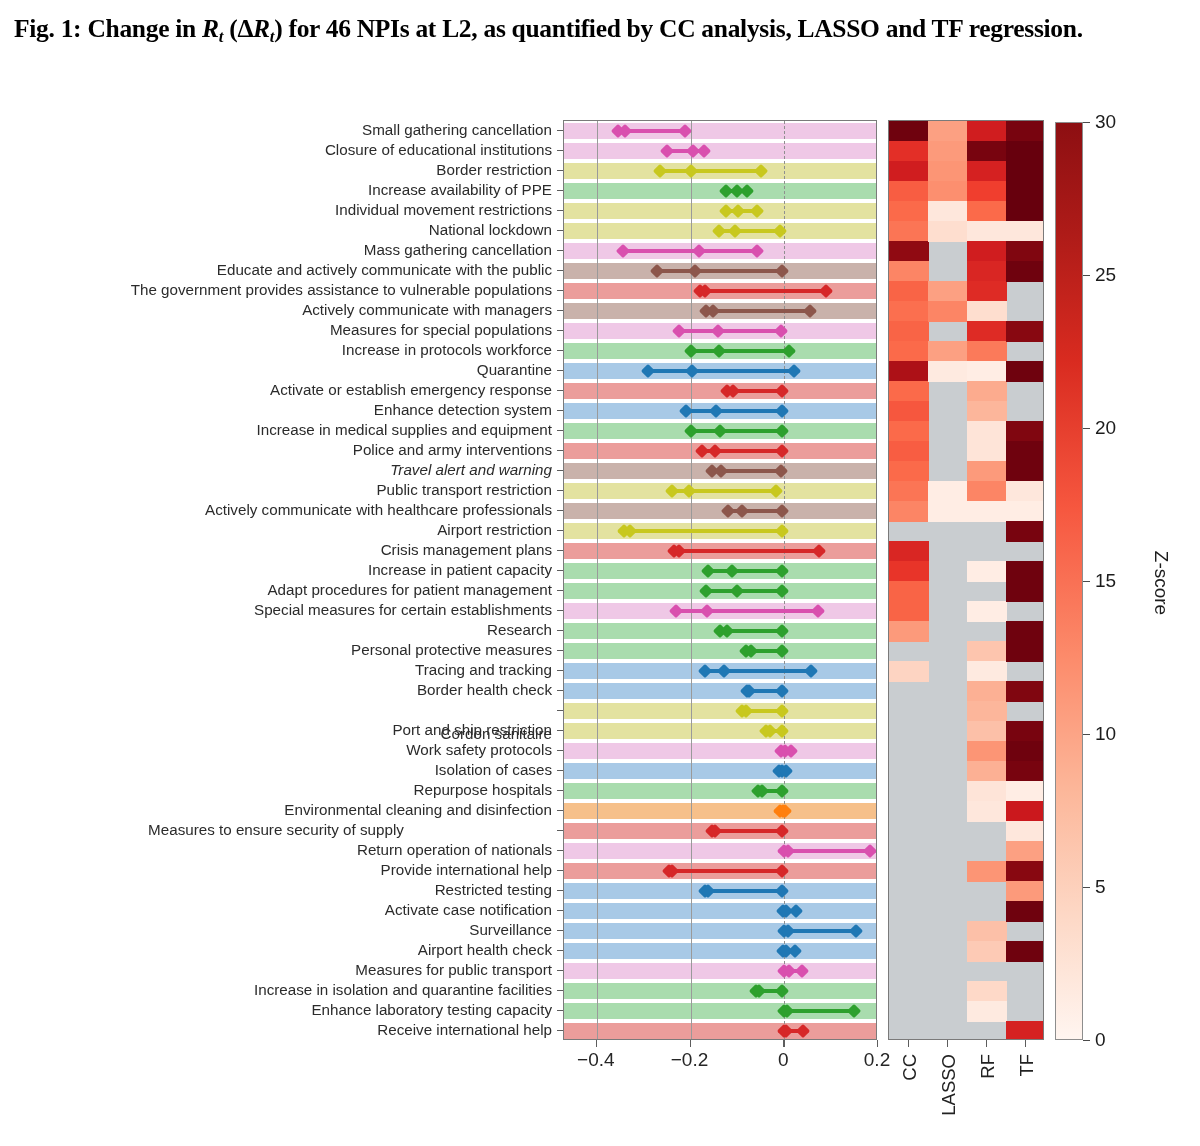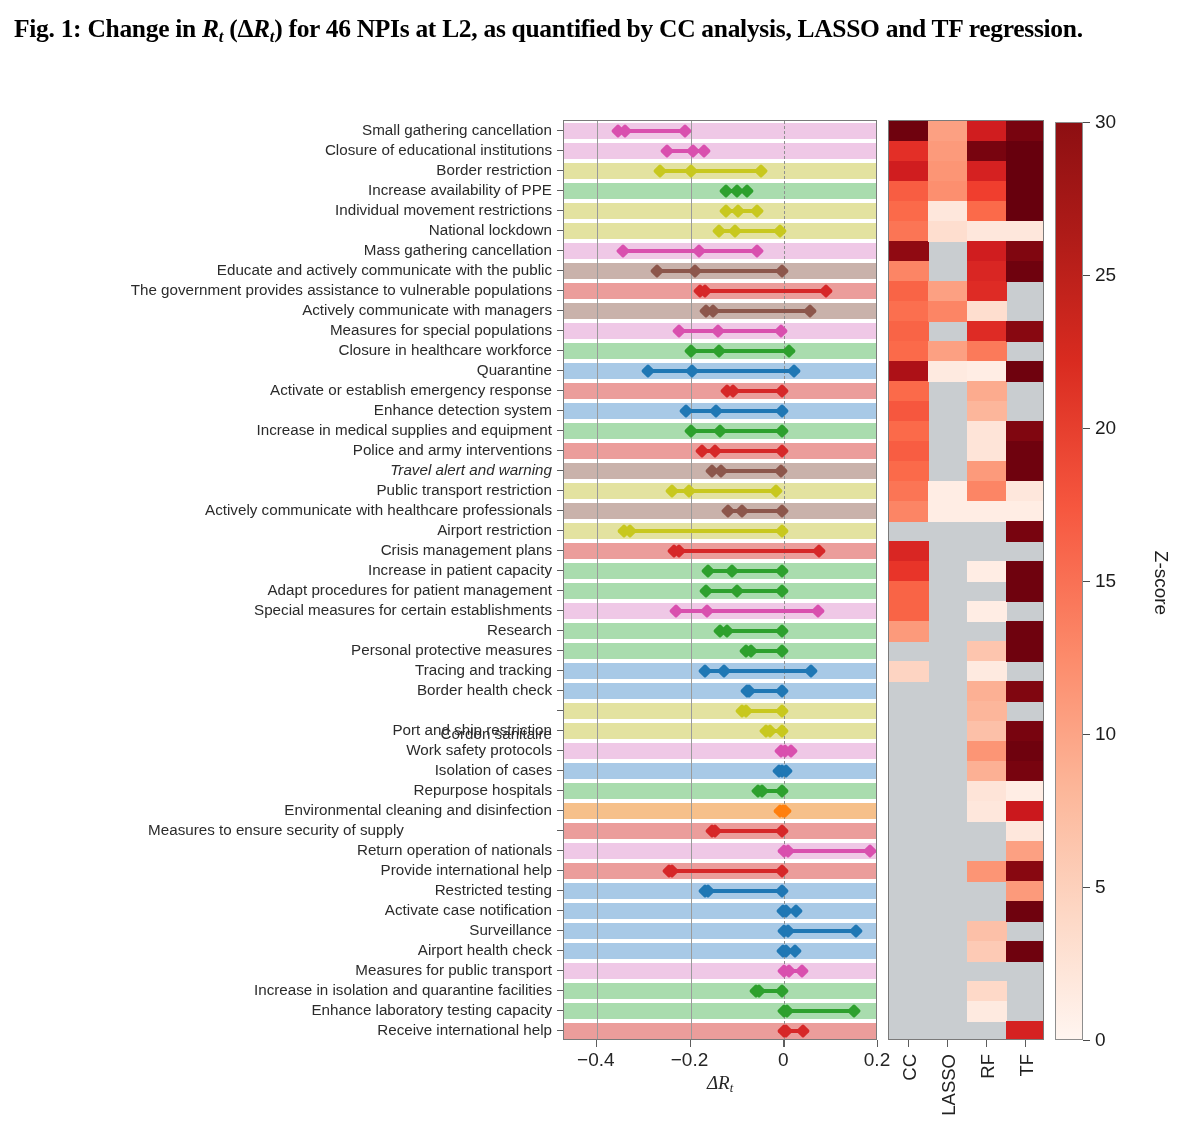--- a/index.html
+++ b/index.html
@@ -94,21 +94,21 @@
         <div class="ylabel" style="width: 552px; top: 142px; right: 648px;">Closure of educational institutions</div>
         <div class="ylabel" style="width: 552px; top: 162px; right: 648px;">Border restriction</div>
         <div class="ylabel" style="width: 552px; top: 182px; right: 648px;">Increase availability of PPE</div>
         <div class="ylabel" style="width: 552px; top: 202px; right: 648px;">Individual movement restrictions</div>
         <div class="ylabel" style="width: 552px; top: 222px; right: 648px;">National lockdown</div>
         <div class="ylabel" style="width: 552px; top: 242px; right: 648px;">Mass gathering cancellation</div>
         <div class="ylabel" style="width: 552px; top: 262px; right: 648px;">Educate and actively communicate with the public</div>
         <div class="ylabel" style="width: 552px; top: 282px; right: 648px;">The government provides assistance to vulnerable populations</div>
         <div class="ylabel" style="width: 552px; top: 302px; right: 648px;">Actively communicate with managers</div>
         <div class="ylabel" style="width: 552px; top: 322px; right: 648px;">Measures for special populations</div>
-        <div class="ylabel" style="width: 552px; top: 342px; right: 648px;">Closure in healthcare workforce</div>
+        <div class="ylabel" style="width: 552px; top: 342px; right: 648px;">Increase in protocols workforce</div>
         <div class="ylabel" style="width: 552px; top: 362px; right: 648px;">Quarantine</div>
         <div class="ylabel" style="width: 552px; top: 382px; right: 648px;">Activate or establish emergency response</div>
         <div class="ylabel" style="width: 552px; top: 402px; right: 648px;">Enhance detection system</div>
         <div class="ylabel" style="width: 552px; top: 422px; right: 648px;">Increase in medical supplies and equipment</div>
         <div class="ylabel" style="width: 552px; top: 442px; right: 648px;">Police and army interventions</div>
         <div class="ylabel" style="width: 552px; top: 462px; right: 648px; font-style: italic;">Travel alert and warning</div>
         <div class="ylabel" style="width: 552px; top: 482px; right: 648px;">Public transport restriction</div>
         <div class="ylabel" style="width: 552px; top: 502px; right: 648px;">Actively communicate with healthcare professionals</div>
         <div class="ylabel" style="width: 552px; top: 522px; right: 648px;">Airport restriction</div>
         <div class="ylabel" style="width: 552px; top: 542px; right: 648px;">Crisis management plans</div>
@@ -432,23 +432,20 @@
     <div id="xaxis">
         <div class="xtick" style="left: 32.806px;"></div>
         <div class="xlab" style="left: 32.806px;">−0.4</div>
         <div class="xtick" style="left: 126.537px;"></div>
         <div class="xlab" style="left: 126.537px;">−0.2</div>
         <div class="xtick" style="left: 220.269px;"></div>
         <div class="xlab" style="left: 220.269px;">0</div>
         <div class="xtick" style="left: 314px;"></div>
         <div class="xlab" style="left: 314px;">0.2</div>
       </div>
-    <div id="xtitle">
-      <span>ΔR</span><sub>t</sub>
-    </div>
 
     <div id="heat">
         <div class="cell" style="left: 0px; width: 39.5px; top: 0px; height: 20.5px; background: rgb(111, 2, 14);"></div>
         <div class="cell" style="left: 0px; width: 39.5px; top: 20px; height: 20.5px; background: rgb(227, 47, 39);"></div>
         <div class="cell" style="left: 0px; width: 39.5px; top: 40px; height: 20.5px; background: rgb(208, 29, 31);"></div>
         <div class="cell" style="left: 0px; width: 39.5px; top: 60px; height: 20.5px; background: rgb(248, 93, 66);"></div>
         <div class="cell" style="left: 0px; width: 39.5px; top: 80px; height: 20.5px; background: rgb(251, 106, 74);"></div>
         <div class="cell" style="left: 0px; width: 39.5px; top: 100px; height: 20.5px; background: rgb(251, 117, 85);"></div>
         <div class="cell" style="left: 0px; width: 39.5px; top: 120px; height: 20.5px; background: rgb(144, 10, 18);"></div>
         <div class="cell" style="left: 0px; width: 39.5px; top: 140px; height: 20.5px; background: rgb(252, 133, 101);"></div>

